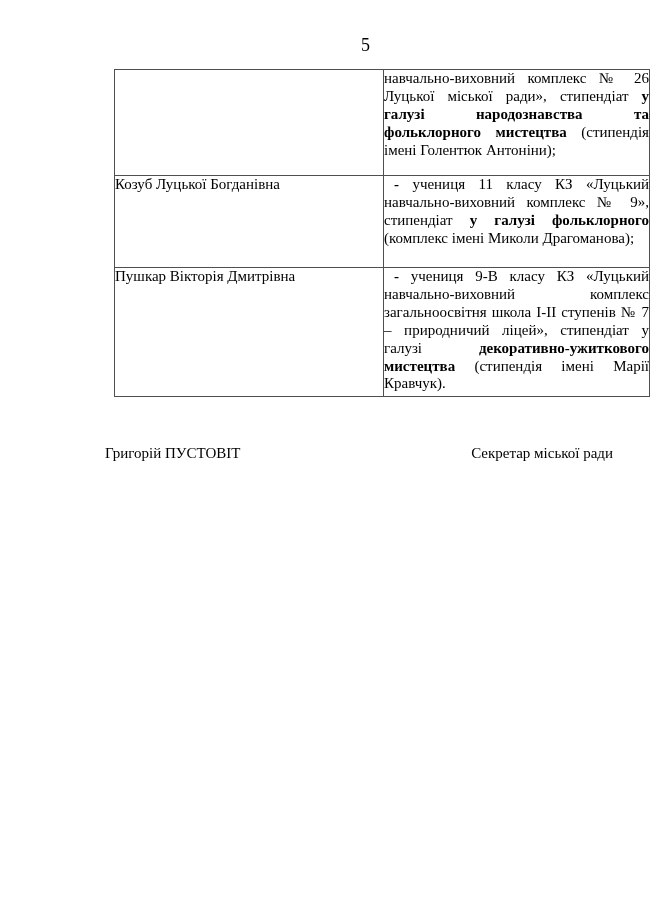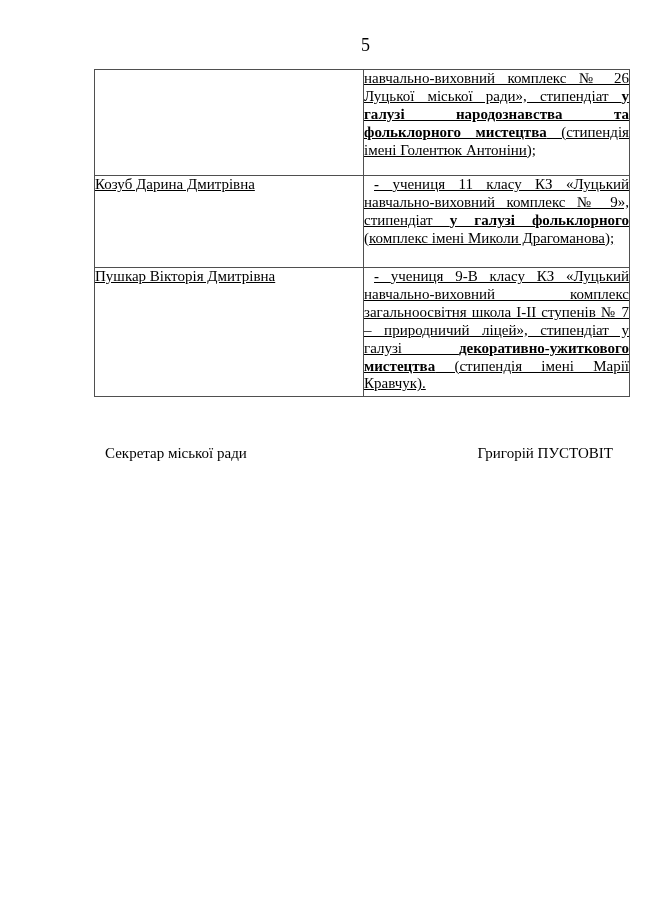--- a/index.html
+++ b/index.html
@@ -20,26 +20,25 @@
     position: absolute;
     top: 35px;
     left: 98px;
     width: 535px;
     text-align: center;
     font-size: 18px;
     line-height: 20px;
   }
   table.doc {
     position: absolute;
-    left: 94px;
+    left: 114px;
     top: 69px;
     width: 535px;
     border-collapse: collapse;
     table-layout: fixed;
-    text-decoration: underline;
   }
   table.doc td {
     border: 1px solid #4f4f4f;
     vertical-align: top;
     padding: 0;
   }
   td.name-cell {
     padding: 2px 4px 2px 5px;
     font-size: 15px;
     line-height: 17.9px;
@@ -82,32 +81,32 @@
       <col style="width:266px">
     </colgroup>
     <tbody>
       <tr class="row-a">
         <td class="name-cell"></td>
         <td class="desc-cell">
           <p class="desc"><span>навчально-виховний комплекс №&nbsp;26 Луцької міської ради», стипендіат </span><span class="b">у галузі народознавства та фольклорного мистецтва</span><span> (стипендія імені Голентюк Антоніни);</span></p>
         </td>
       </tr>
       <tr class="row-b">
-        <td class="name-cell">Козуб Дарина Дмитрівна</td>
+        <td class="name-cell">Козуб Луцької Богданівна</td>
         <td class="desc-cell">
           <p class="desc indent"><span class="b">- </span><span>учениця 11 класу КЗ «Луцький навчально-виховний комплекс №&nbsp;9», стипендіат </span><span class="b">у галузі фольклорного</span><span> (комплекс імені Миколи Драгоманова);</span></p>
         </td>
       </tr>
       <tr class="row-c">
         <td class="name-cell">Пушкар Вікторія Дмитрівна</td>
         <td class="desc-cell">
           <p class="desc indent"><span class="b">- </span><span>учениця 9-В класу КЗ «Луцький навчально-виховний комплекс загальноосвітня школа І-ІІ ступенів №&nbsp;7 – природничий ліцей», стипендіат у галузі </span><span class="b">декоративно-ужиткового мистецтва</span><span> (стипендія імені Марії Кравчук).</span></p>
         </td>
       </tr>
     </tbody>
   </table>
 
   <div class="signature">
+    <span>Григорій ПУСТОВІТ</span>
     <span>Секретар міської ради</span>
-    <span>Григорій ПУСТОВІТ</span>
   </div>
 
 </div>
 
 </body></html>

